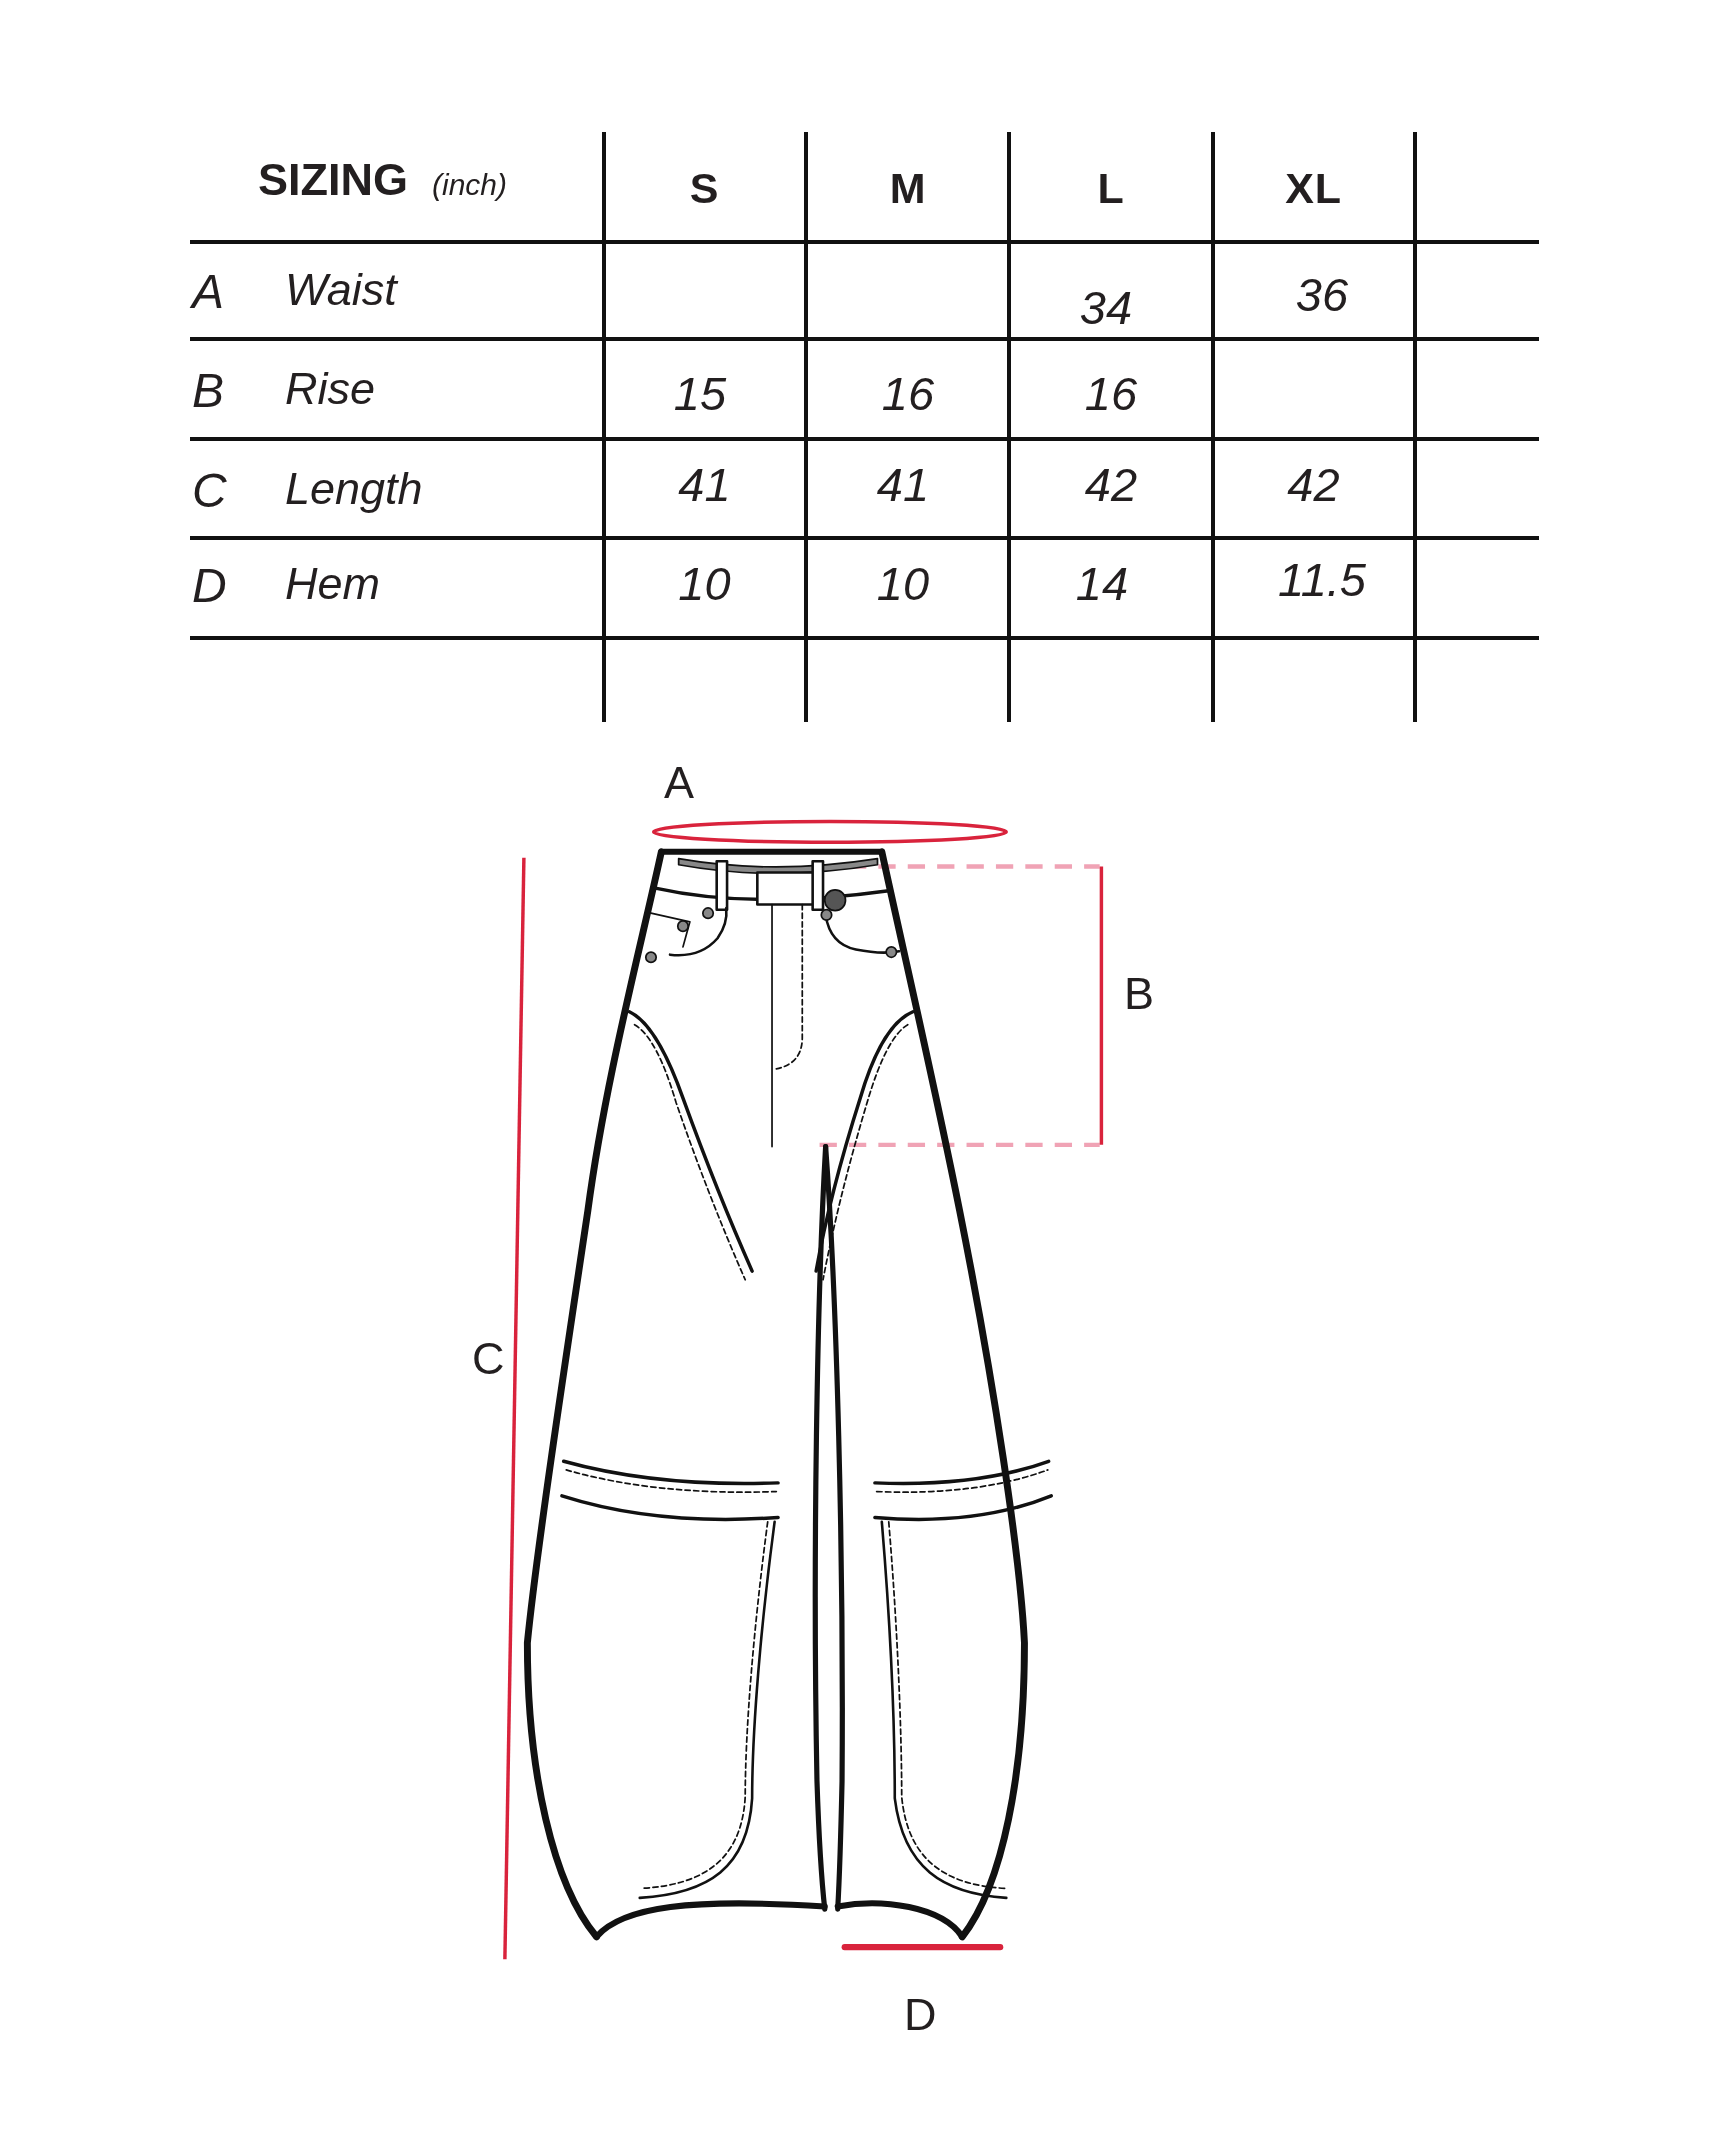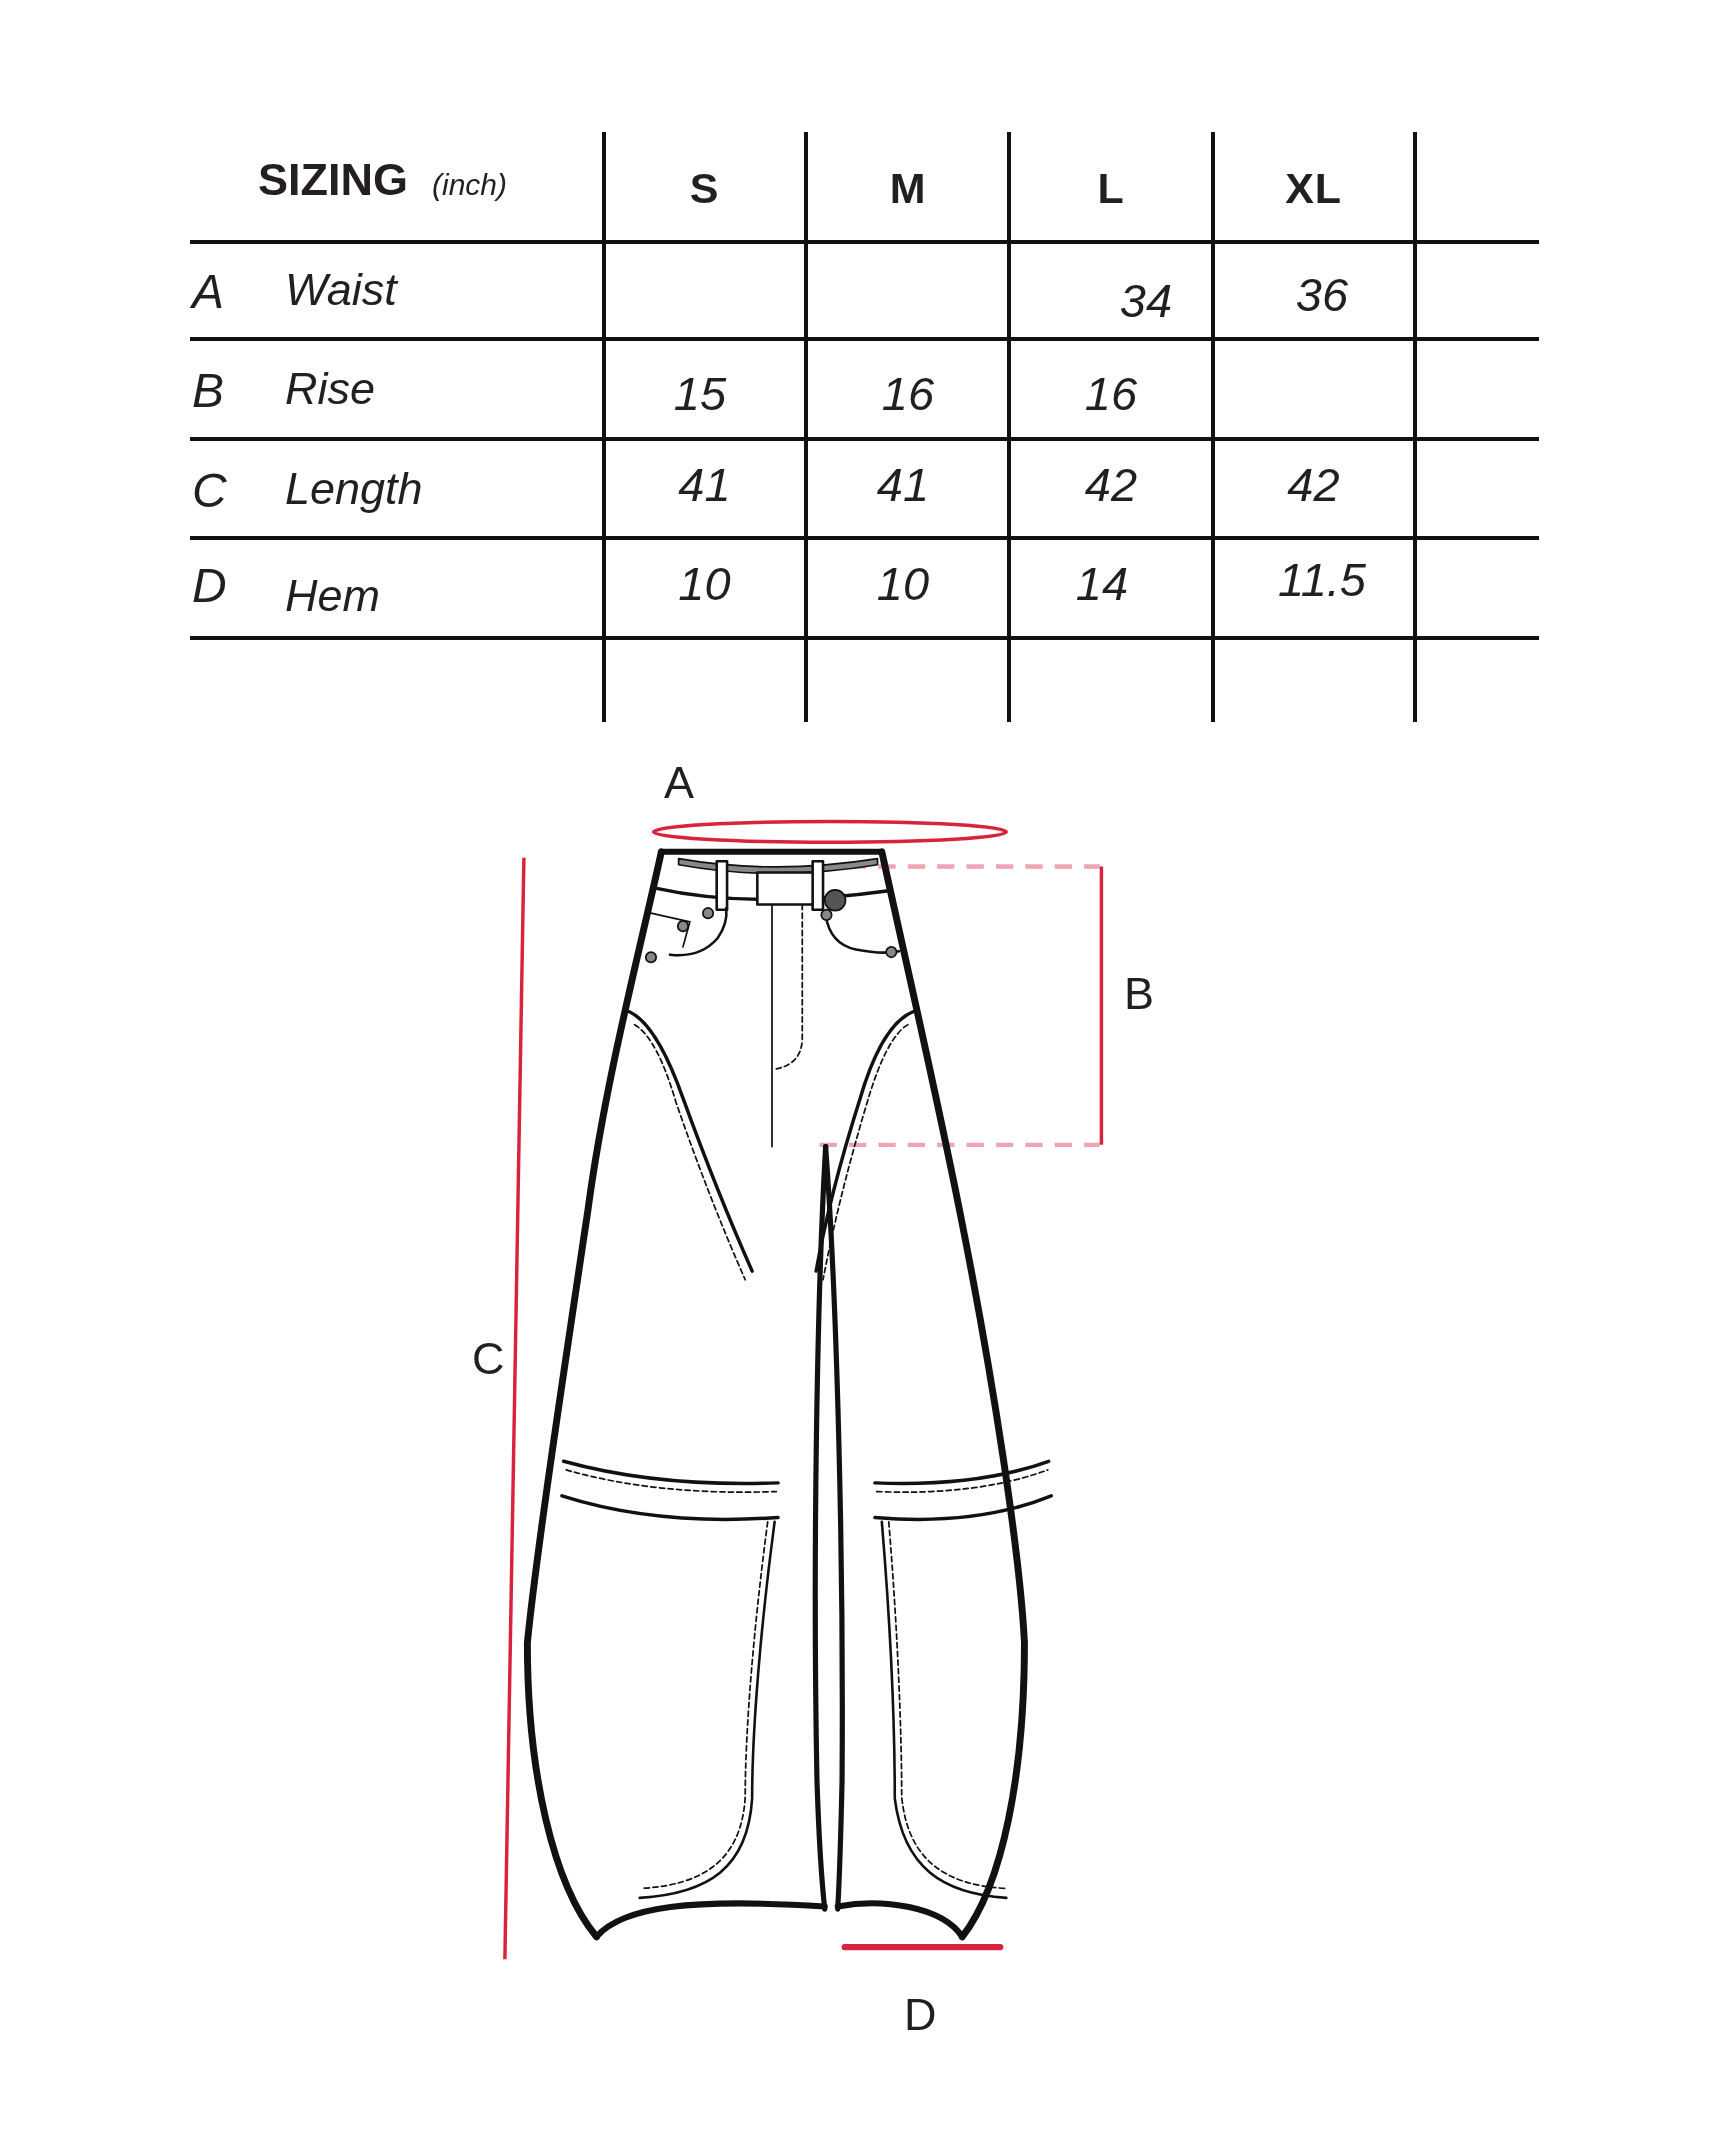--- a/index.html
+++ b/index.html
@@ -40,38 +40,38 @@
     <span class="title-unit">(inch)</span>
   </div>
 
   <div class="cell hdr-size" style="left:605px;top:138px;width:199px;height:101px;">S</div>
   <div class="cell hdr-size" style="left:808px;top:138px;width:200px;height:101px;">M</div>
   <div class="cell hdr-size" style="left:1011px;top:138px;width:200px;height:101px;">L</div>
   <div class="cell hdr-size" style="left:1214px;top:138px;width:199px;height:101px;">XL</div>
 
   <div class="rowletter" style="left:192px;top:264px;">A</div>
   <div class="rowname" style="left:285px;top:264px;">Waist</div>
-  <div class="cell val" style="left:1011px;top:257px;width:190px;height:86px;padding-left:40px;">34</div>
+  <div class="cell val" style="left:1011px;top:264px;width:190px;height:86px;">34</div>
   <div class="cell val" style="left:1214px;top:251px;width:216px;height:86px;">36</div>
 
   <div class="rowletter" style="left:192px;top:363px;">B</div>
   <div class="rowname" style="left:285px;top:363px;">Rise</div>
   <div class="cell val" style="left:605px;top:350px;width:190px;height:86px;">15</div>
   <div class="cell val" style="left:808px;top:350px;width:200px;height:86px;">16</div>
   <div class="cell val" style="left:1011px;top:350px;width:200px;height:86px;">16</div>
 
   <div class="rowletter" style="left:192px;top:463px;">C</div>
   <div class="rowname" style="left:285px;top:463px;">Length</div>
   <div class="cell val" style="left:605px;top:441px;width:199px;height:86px;">41</div>
   <div class="cell val" style="left:808px;top:441px;width:190px;height:86px;">41</div>
   <div class="cell val" style="left:1011px;top:441px;width:200px;height:86px;">42</div>
   <div class="cell val" style="left:1214px;top:441px;width:199px;height:86px;">42</div>
 
   <div class="rowletter" style="left:192px;top:558px;">D</div>
-  <div class="rowname" style="left:285px;top:570px;text-align:right;">Hem</div>
+  <div class="rowname" style="left:285px;top:558px;text-align:right;">Hem</div>
   <div class="cell val" style="left:605px;top:540px;width:199px;height:86px;">10</div>
   <div class="cell val" style="left:808px;top:540px;width:190px;height:86px;">10</div>
   <div class="cell val" style="left:1011px;top:540px;width:182px;height:86px;">14</div>
   <div class="cell val" style="left:1214px;top:536px;width:216px;height:86px;">11.5</div>
 </div>
 
 <svg class="drawing" viewBox="0 0 1993 2491" xmlns="http://www.w3.org/2000/svg">
 
   <ellipse cx="960" cy="962" rx="204" ry="12" fill="none" stroke="#d9233c" stroke-width="4"></ellipse>
 

